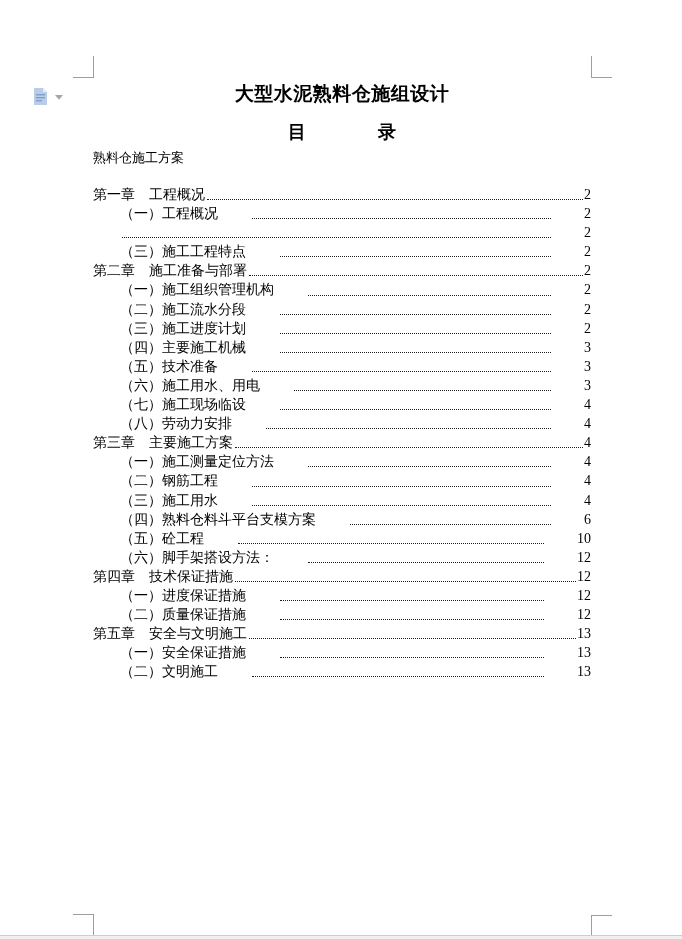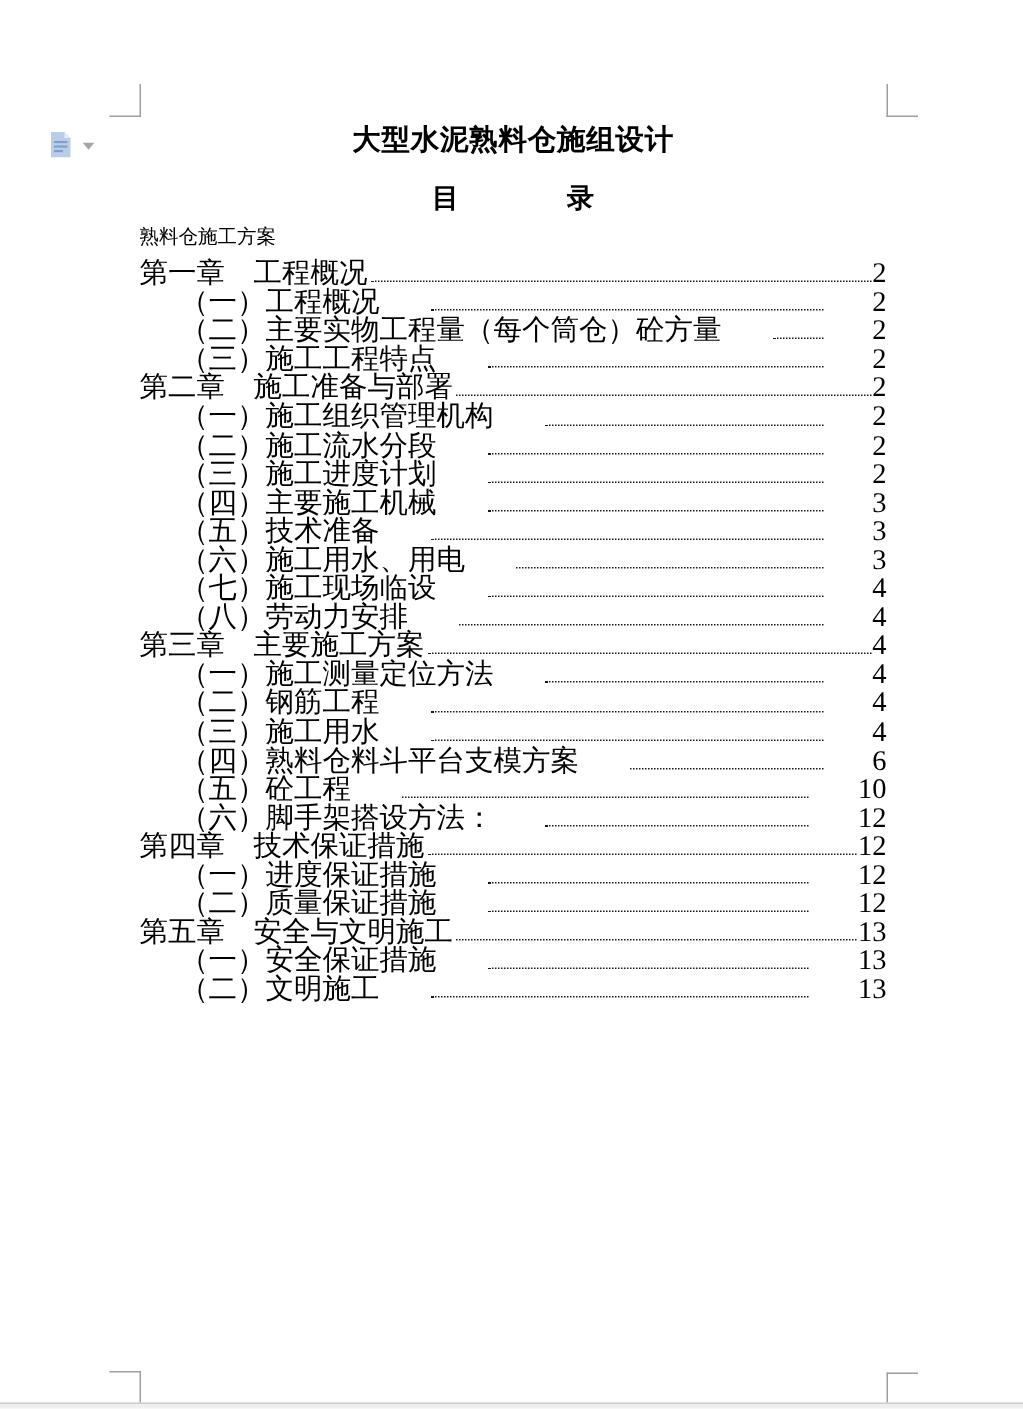--- a/index.html
+++ b/index.html
@@ -74,22 +74,22 @@
     font-weight: bold;
     white-space: pre;
   }
   .toc-subtitle {
     margin-top: 5px;
     text-align: left;
     font-size: 13px;
     line-height: 18px;
   }
   .toc-list {
-    margin-top: 6px;
-    font-size: 19px;
+    margin-top: 18px;
+    font-size: 14px;
   }
   .toc-row {
     display: flex;
     align-items: flex-end;
     line-height: 19.1px;
     height: 19.1px;
     white-space: pre;
     cursor: pointer;
   }
   .toc-row.lvl2 { padding-left: 27px; gap: 32px; }
@@ -141,21 +141,20 @@
     <span class="toc-label">第一章　工程概况</span>
     <span class="toc-leader"></span>
     <span class="toc-page">2</span>
   </div>
         <div class="toc-row lvl2">
     <span class="toc-label">（一）工程概况</span>
     <span class="toc-leader"></span>
     <span class="toc-page">2</span>
   </div>
         <div class="toc-row lvl2">
-    <span class="toc-label">（二）主要实物工程量（每个筒仓）砼方量</span>
     <span class="toc-leader"></span>
     <span class="toc-page">2</span>
   </div>
         <div class="toc-row lvl2">
     <span class="toc-label">（三）施工工程特点</span>
     <span class="toc-leader"></span>
     <span class="toc-page">2</span>
   </div>
         <div class="toc-row lvl1">
     <span class="toc-label">第二章　施工准备与部署</span>

